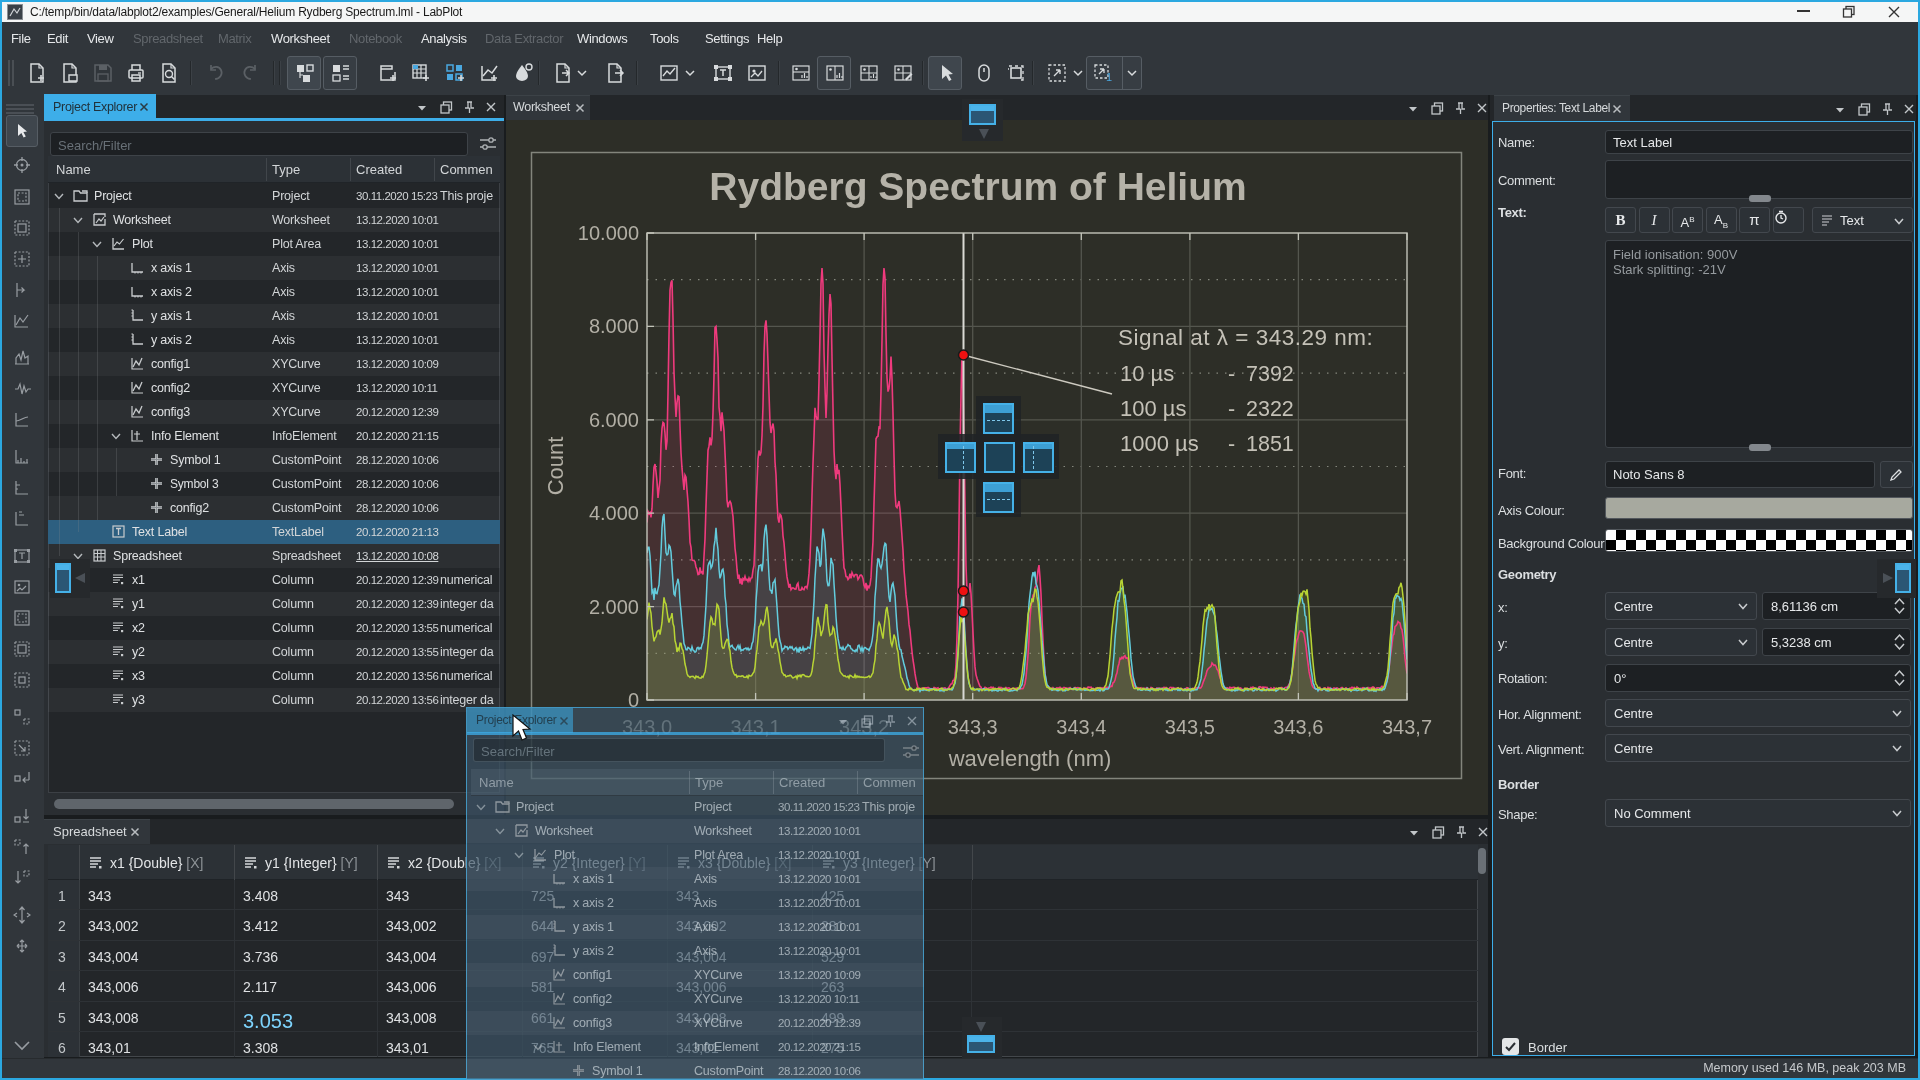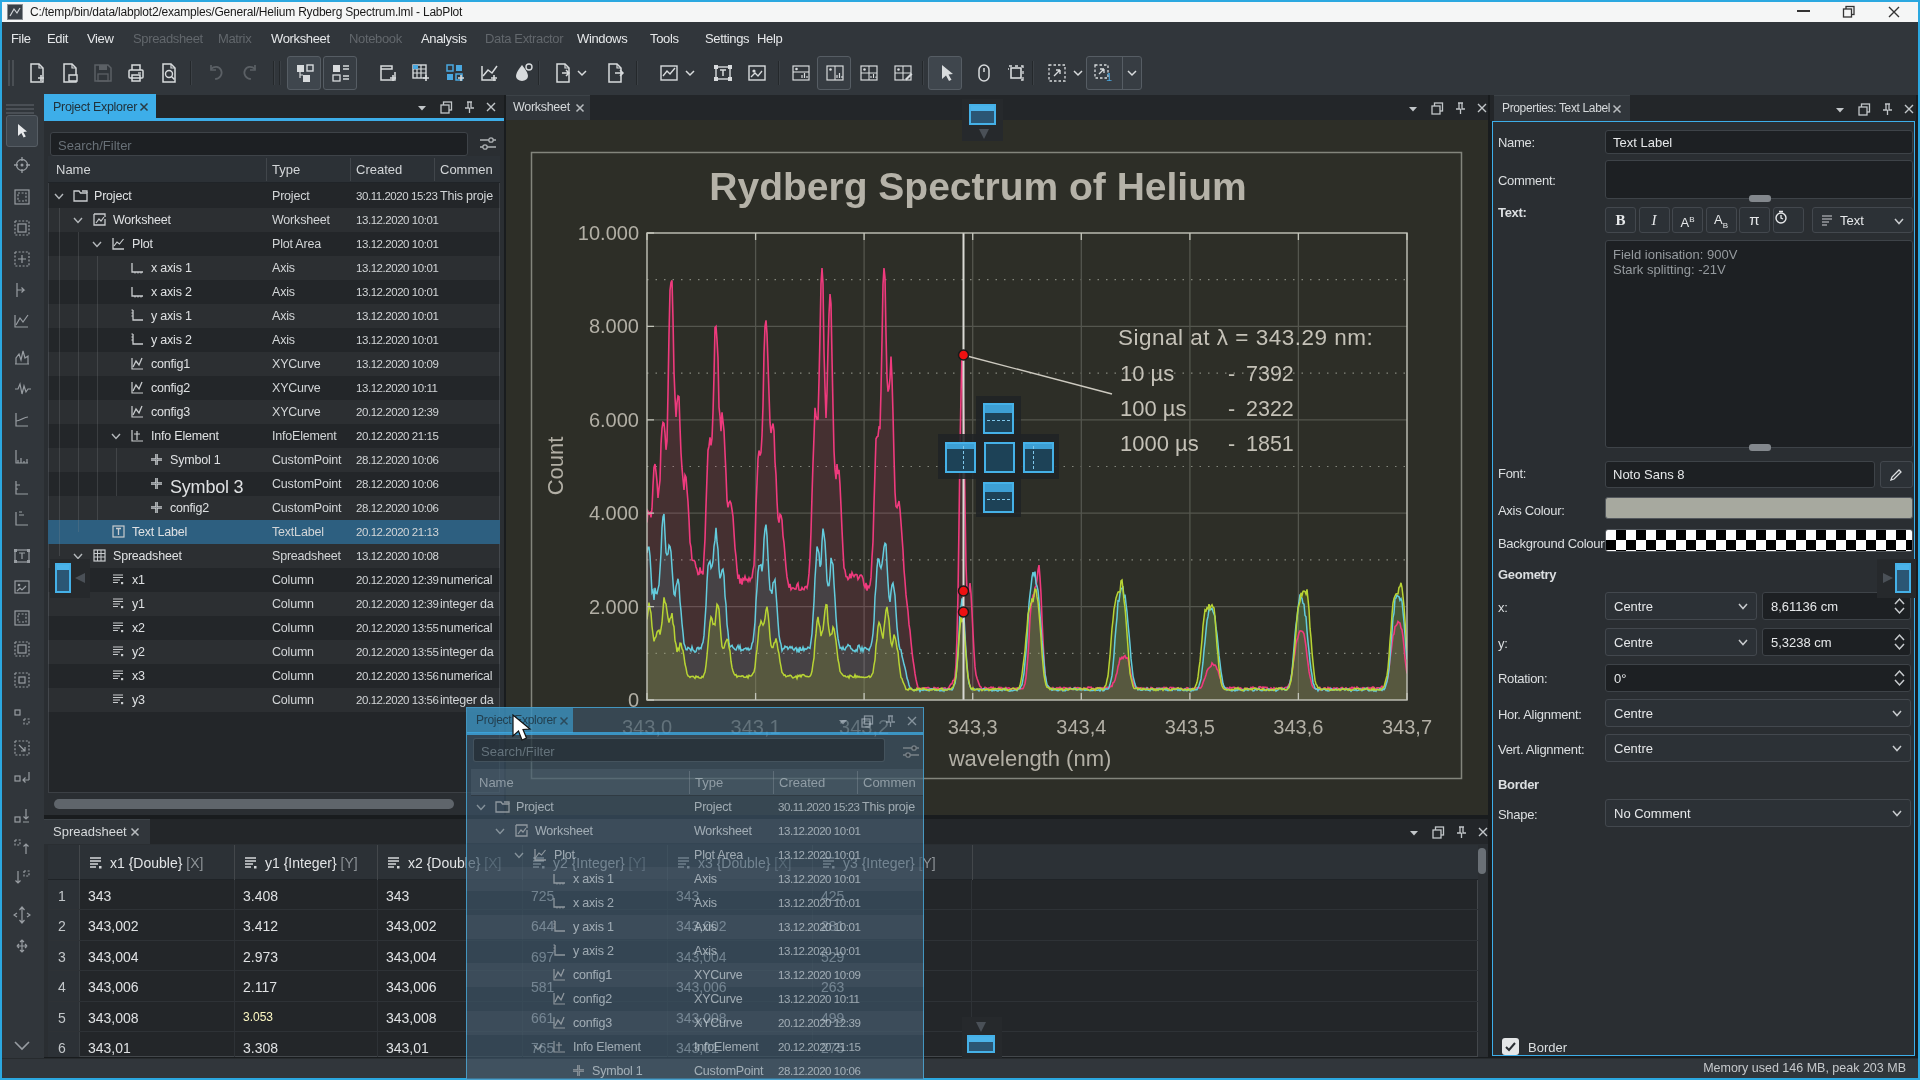--- a/index.html
+++ b/index.html
@@ -471,21 +471,21 @@
     <path d="M7.5 2 v11 M2 7.5 h11" stroke="#c9ccce" stroke-width="2.6"></path>
     <path d="M7.5 2 v11 M2 7.5 h11" stroke="#8b9094" stroke-width="1"></path>
   </svg>
 <div style="position:absolute;left:170px;top:453px;font-size:12.5px;letter-spacing:-0.2px;color:rgba(223,225,227,1.0);">Symbol 1</div>
 <div style="position:absolute;left:272px;top:453px;font-size:12.5px;letter-spacing:-0.2px;color:rgba(210,213,215,1.0);">CustomPoint</div>
 <div style="position:absolute;left:356px;top:454px;font-size:11.5px;letter-spacing:-0.45px;color:rgba(210,213,215,1.0);">28.12.2020 10:06</div>
 <svg class="r" style="left:149px;top:476px;opacity:1.0" width="15" height="15">
     <path d="M7.5 2 v11 M2 7.5 h11" stroke="#c9ccce" stroke-width="2.6"></path>
     <path d="M7.5 2 v11 M2 7.5 h11" stroke="#8b9094" stroke-width="1"></path>
   </svg>
-<div style="position:absolute;left:170px;top:477px;font-size:18px;letter-spacing:-0.2px;color:rgba(223,225,227,1.0);">Symbol 3</div>
+<div style="position:absolute;left:170px;top:477px;font-size:12px;letter-spacing:-0.2px;color:rgba(223,225,227,1.0);">Symbol 3</div>
 <div style="position:absolute;left:272px;top:477px;font-size:12.5px;letter-spacing:-0.2px;color:rgba(210,213,215,1.0);">CustomPoint</div>
 <div style="position:absolute;left:356px;top:478px;font-size:11.5px;letter-spacing:-0.45px;color:rgba(210,213,215,1.0);">28.12.2020 10:06</div>
 <div style="position:absolute;left:48px;top:496px;width:452px;height:24px;background:rgba(255,255,255,0.042);"></div>
 <svg class="r" style="left:149px;top:500px;opacity:1.0" width="15" height="15">
     <path d="M7.5 2 v11 M2 7.5 h11" stroke="#c9ccce" stroke-width="2.6"></path>
     <path d="M7.5 2 v11 M2 7.5 h11" stroke="#8b9094" stroke-width="1"></path>
   </svg>
 <div style="position:absolute;left:170px;top:501px;font-size:12.5px;letter-spacing:-0.2px;color:rgba(223,225,227,1.0);">config2</div>
 <div style="position:absolute;left:272px;top:501px;font-size:12.5px;letter-spacing:-0.2px;color:rgba(210,213,215,1.0);">CustomPoint</div>
 <div style="position:absolute;left:356px;top:502px;font-size:11.5px;letter-spacing:-0.45px;color:rgba(210,213,215,1.0);">28.12.2020 10:06</div>
@@ -500,21 +500,21 @@
 <div style="position:absolute;left:48px;top:544px;width:452px;height:24px;background:rgba(255,255,255,0.042);"></div>
 <svg class="r" style="left:72px;top:550px" width="12" height="12">
     <path d="M2 4 L6 8.5 L10 4" stroke="rgba(181,185,188,1.0)" stroke-width="1.4" fill="none"></path>
   </svg>
 <svg class="r" style="left:92px;top:548px;opacity:1.0" width="15" height="15">
     <rect x="2" y="2" width="11" height="11" fill="none" stroke="#c9ccce" stroke-width="1.2"></rect>
     <path d="M2 5.5 h11 M2 9 h11 M5.5 2 v11 M9 2 v11" stroke="#c9ccce" stroke-width="1"></path>
   </svg>
 <div style="position:absolute;left:113px;top:549px;font-size:12.5px;letter-spacing:-0.2px;color:rgba(223,225,227,1.0);">Spreadsheet</div>
 <div style="position:absolute;left:272px;top:549px;font-size:12.5px;letter-spacing:-0.2px;color:rgba(210,213,215,1.0);">Spreadsheet</div>
-<div style="position:absolute;left:356px;top:550px;font-size:11.5px;letter-spacing:-0.45px;color:rgba(210,213,215,1.0);">13.12.2020 10:08</div>
+<div style="position:absolute;left:356px;top:550px;font-size:11.5px;letter-spacing:-0.45px;color:rgba(210,213,215,1.0);text-decoration:underline;">13.12.2020 10:08</div>
 <svg class="r" style="left:111px;top:572px;opacity:1.0" width="15" height="15">
     <path d="M2 3 h10 M2 5.5 h10 M2 8 h7 M2 10.5 h5" stroke="#c9ccce" stroke-width="1.2"></path>
     <rect x="10" y="10" width="2.2" height="2.2" fill="#c9ccce"></rect>
   </svg>
 <div style="position:absolute;left:132px;top:573px;font-size:12.5px;letter-spacing:-0.2px;color:rgba(223,225,227,1.0);">x1</div>
 <div style="position:absolute;left:272px;top:573px;font-size:12.5px;letter-spacing:-0.2px;color:rgba(210,213,215,1.0);">Column</div>
 <div style="position:absolute;left:356px;top:574px;font-size:11.5px;letter-spacing:-0.45px;color:rgba(210,213,215,1.0);">20.12.2020 12:39</div>
 <div style="position:absolute;left:440px;top:573px;font-size:12.5px;letter-spacing:-0.2px;color:rgba(210,213,215,1.0);">numerical</div>
 <div style="position:absolute;left:48px;top:592px;width:452px;height:24px;background:rgba(255,255,255,0.042);"></div>
 <svg class="r" style="left:111px;top:596px;opacity:1.0" width="15" height="15">
@@ -637,37 +637,37 @@
 <div style="position:absolute;left:58px;top:918.4px;font-size:14px;color:#c3c7ca;">2</div>
 <div style="position:absolute;left:88px;top:918.4px;font-size:14px;color:#dfe1e3;">343,002</div>
 <div style="position:absolute;left:243px;top:918.4px;font-size:14px;color:#dfe1e3;">3.412</div>
 <div style="position:absolute;left:386px;top:918.4px;font-size:14px;color:#dfe1e3;">343,002</div>
 <div style="position:absolute;left:531px;top:918.4px;font-size:14px;color:#dfe1e3;">644</div>
 <div style="position:absolute;left:676px;top:918.4px;font-size:14px;color:#dfe1e3;">343,002</div>
 <div style="position:absolute;left:821px;top:918.4px;font-size:14px;color:#dfe1e3;">281</div>
 <div style="position:absolute;left:49px;top:970.1999999999999px;width:1429px;height:1px;background:#2e3236;"></div>
 <div style="position:absolute;left:58px;top:948.8px;font-size:14px;color:#c3c7ca;">3</div>
 <div style="position:absolute;left:88px;top:948.8px;font-size:14px;color:#dfe1e3;">343,004</div>
-<div style="position:absolute;left:243px;top:948.8px;font-size:14px;color:#dfe1e3;">2.973</div>
+<div style="position:absolute;left:243px;top:948.8px;font-size:14px;color:#dfe1e3;">3.736</div>
 <div style="position:absolute;left:386px;top:948.8px;font-size:14px;color:#dfe1e3;">343,004</div>
 <div style="position:absolute;left:531px;top:948.8px;font-size:14px;color:#dfe1e3;">697</div>
 <div style="position:absolute;left:676px;top:948.8px;font-size:14px;color:#dfe1e3;">343,004</div>
 <div style="position:absolute;left:821px;top:948.8px;font-size:14px;color:#dfe1e3;">529</div>
 <div style="position:absolute;left:49px;top:1000.6px;width:1429px;height:1px;background:#2e3236;"></div>
 <div style="position:absolute;left:58px;top:979.2px;font-size:14px;color:#c3c7ca;">4</div>
 <div style="position:absolute;left:88px;top:979.2px;font-size:14px;color:#dfe1e3;">343,006</div>
 <div style="position:absolute;left:243px;top:979.2px;font-size:14px;color:#dfe1e3;">2.117</div>
 <div style="position:absolute;left:386px;top:979.2px;font-size:14px;color:#dfe1e3;">343,006</div>
 <div style="position:absolute;left:531px;top:979.2px;font-size:14px;color:#dfe1e3;">581</div>
 <div style="position:absolute;left:676px;top:979.2px;font-size:14px;color:#dfe1e3;">343,006</div>
 <div style="position:absolute;left:821px;top:979.2px;font-size:14px;color:#dfe1e3;">263</div>
 <div style="position:absolute;left:49px;top:1031.0px;width:1429px;height:1px;background:#2e3236;"></div>
 <div style="position:absolute;left:58px;top:1009.6px;font-size:14px;color:#c3c7ca;">5</div>
 <div style="position:absolute;left:88px;top:1009.6px;font-size:14px;color:#dfe1e3;">343,008</div>
-<div style="position:absolute;left:243px;top:1009.6px;font-size:12px;color:#fef9c3;">3.053</div>
+<div style="position:absolute;left:243px;top:1009.6px;font-size:20px;color:#7dd3fc;">3.053</div>
 <div style="position:absolute;left:386px;top:1009.6px;font-size:14px;color:#dfe1e3;">343,008</div>
 <div style="position:absolute;left:531px;top:1009.6px;font-size:14px;color:#dfe1e3;">661</div>
 <div style="position:absolute;left:676px;top:1009.6px;font-size:14px;color:#dfe1e3;">343,008</div>
 <div style="position:absolute;left:821px;top:1009.6px;font-size:14px;color:#dfe1e3;">499</div>
 <div style="position:absolute;left:49px;top:1061.4px;width:1429px;height:1px;background:#2e3236;"></div>
 <div style="position:absolute;left:58px;top:1040.0px;font-size:14px;color:#c3c7ca;">6</div>
 <div style="position:absolute;left:88px;top:1040.0px;font-size:14px;color:#dfe1e3;">343,01</div>
 <div style="position:absolute;left:243px;top:1040.0px;font-size:14px;color:#dfe1e3;">3.308</div>
 <div style="position:absolute;left:386px;top:1040.0px;font-size:14px;color:#dfe1e3;">343,01</div>
 <div style="position:absolute;left:531px;top:1040.0px;font-size:14px;color:#dfe1e3;">765</div>

